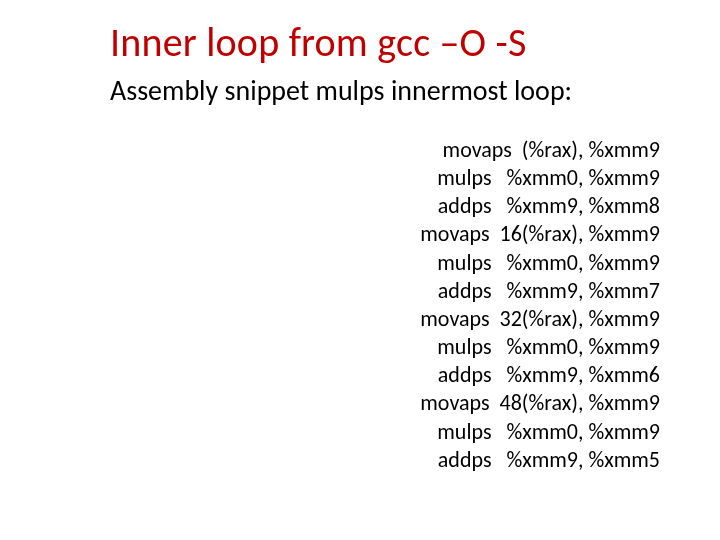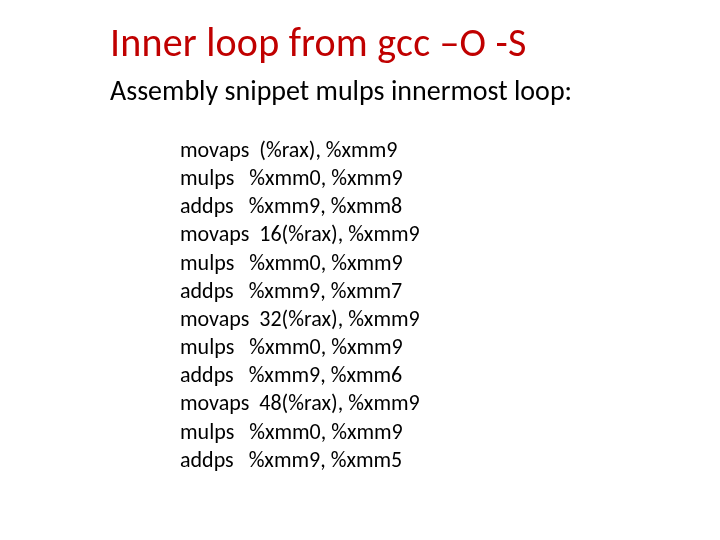--- a/index.html
+++ b/index.html
@@ -31,20 +31,21 @@
     font-weight: 400;
     margin: 0 0 28px 0;
   }
   .code-block {
     margin-left: 70px;
     color: #000000;
     font-size: 22px;
     line-height: 1.28;
     font-family: Calibri, "Segoe UI", Arial, sans-serif;
     white-space: pre;
+    text-align: right;
   }
 </style>
 </head>
 <body>
 
 <div class="slide">
   <h1 class="title">Inner loop from gcc –O -S</h1>
   <div class="subtitle">Assembly snippet mulps innermost loop:</div>
   <div class="code-block" id="code-block">movaps  (%rax), %xmm9
 mulps   %xmm0, %xmm9

